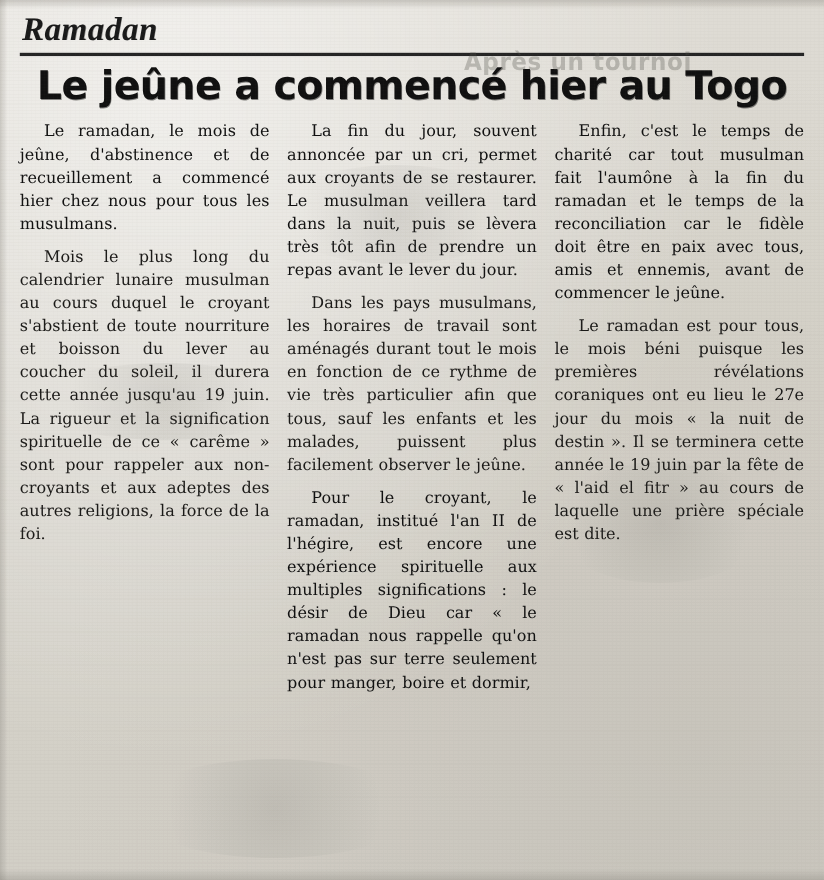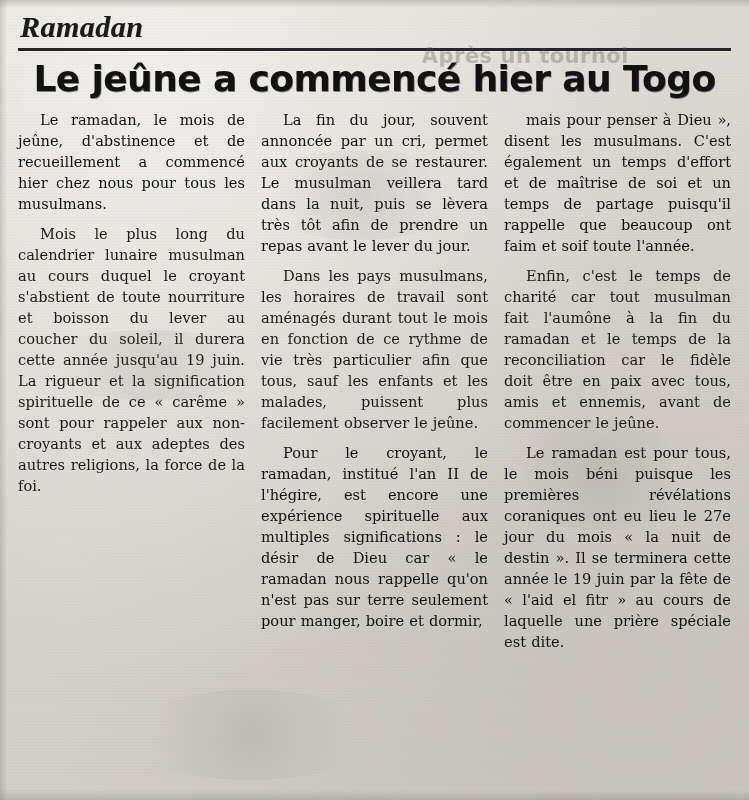--- a/index.html
+++ b/index.html
@@ -162,21 +162,20 @@
       <p>Mois le plus long du calendrier lunaire musulman au cours duquel le croyant s'abstient de toute nourriture et boisson du lever au coucher du soleil, il durera cette année jusqu'au 19 juin. La rigueur et la signification spirituelle de ce « carême » sont pour rappeler aux non-croyants et aux adeptes des autres religions, la force de la foi.</p>
     </div>
 
     <div class="col">
       <p>La fin du jour, souvent annoncée par un cri, permet aux croyants de se restaurer. Le musulman veillera tard dans la nuit, puis se lèvera très tôt afin de prendre un repas avant le lever du jour.</p>
       <p>Dans les pays musulmans, les horaires de travail sont aménagés durant tout le mois en fonction de ce rythme de vie très particulier afin que tous, sauf les enfants et les malades, puissent plus facilement observer le jeûne.</p>
       <p>Pour le croyant, le ramadan, institué l'an II de l'hégire, est encore une expérience spirituelle aux multiples significations : le désir de Dieu car « le ramadan nous rappelle qu'on n'est pas sur terre seulement pour manger, boire et dormir,</p>
     </div>
 
     <div class="col">
-      <p>mais pour penser à Dieu », disent les musulmans. C'est également un temps d'effort et de maîtrise de soi et un temps de partage puisqu'il rappelle que beaucoup ont faim et soif toute l'année.</p>
       <p>Enfin, c'est le temps de charité car tout musulman fait l'aumône à la fin du ramadan et le temps de la reconciliation car le fidèle doit être en paix avec tous, amis et ennemis, avant de commencer le jeûne.</p>
       <p>Le ramadan est pour tous, le mois béni puisque les premières révélations coraniques ont eu lieu le 27e jour du mois « la nuit de destin ». Il se terminera cette année le 19 juin par la fête de « l'aid el fitr » au cours de laquelle une prière spéciale est dite.</p>
     </div>
 
   </div>
 
   <div class="grain"></div>
 </div>
 
 </body></html>

